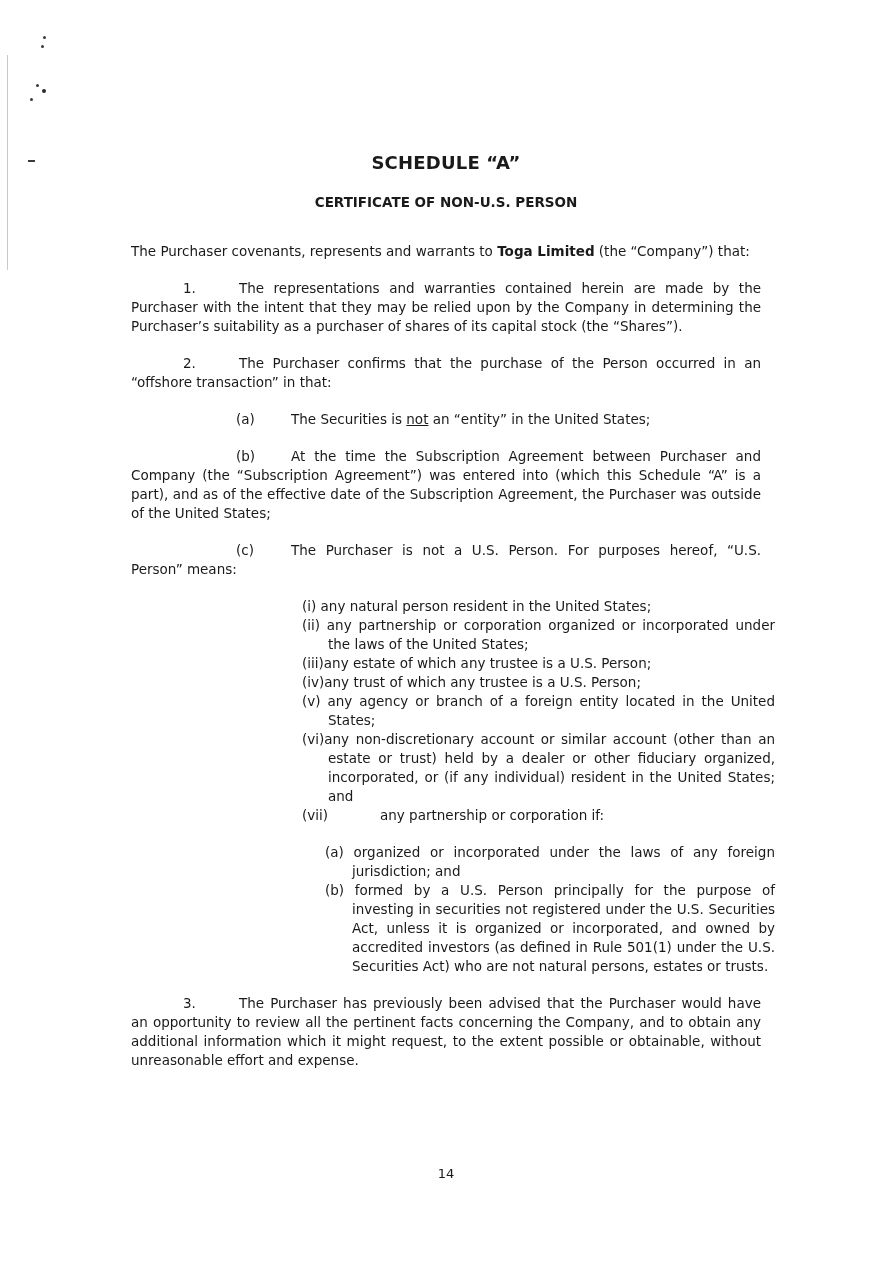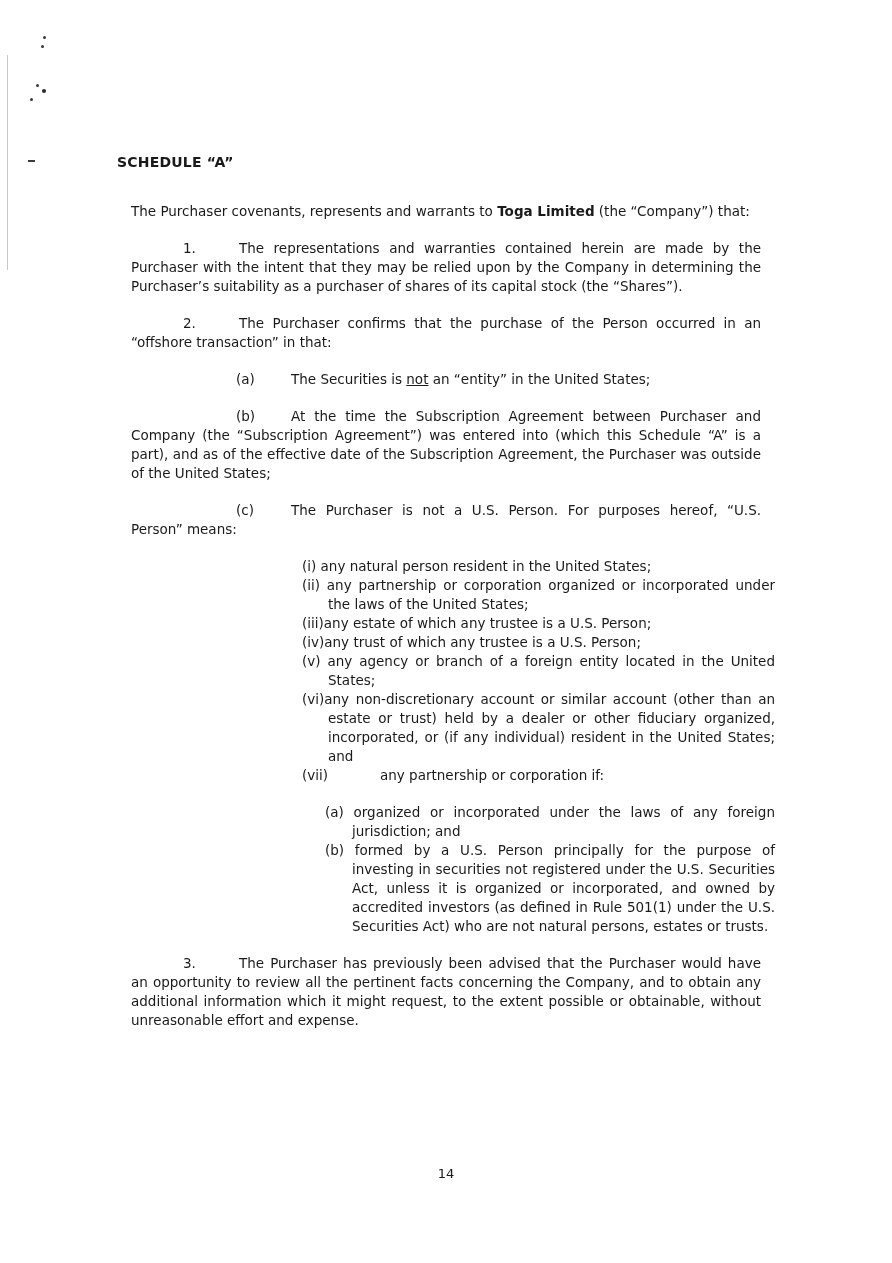--- a/index.html
+++ b/index.html
@@ -3,21 +3,21 @@
 <meta charset="utf-8">
 <style>
   html,body{margin:0;padding:0;background:#ffffff;}
   .page{
     position:relative;width:892px;height:1263px;background:#ffffff;overflow:hidden;
     font-family:"DejaVu Sans","Liberation Sans",sans-serif;
     font-size:13.5px;line-height:19px;color:#1a1a1a;
   }
   .content{padding:153px 117px 0 117px;}
   p{margin:14px;}
-  .title{text-align:left;font-weight:bold;font-size:14px;letter-spacing:.2px;}
+  .title{text-align:center;font-weight:bold;font-size:18px;letter-spacing:.2px;}
   .subtitle{text-align:center;font-weight:bold;font-size:13.5px;margin-top:21px;}
   .intro{margin-top:30px;}
   .numbered{margin-top:18px;text-align:justify;text-indent:52px;}
   .numbered .mk{display:inline-block;width:56px;text-indent:0;}
   .lettered{margin-top:18px;text-align:justify;text-indent:105px;}
   .lettered .mk{display:inline-block;width:55px;text-indent:0;}
   .roman-list{margin-top:18px;margin-left:185px;}
   .roman-item{text-align:justify;padding-left:26px;text-indent:-26px;}
   .letter-list{margin-top:18px;margin-left:208px;}
   .letter-item{text-align:justify;padding-left:27px;text-indent:-27px;}
@@ -40,20 +40,21 @@
   <div class="artifact dot" style="left:41px;top:45px"></div>
   <div class="artifact dot" style="left:36px;top:84px"></div>
   <div class="artifact dot2" style="left:42px;top:89px"></div>
   <div class="artifact dot" style="left:30px;top:98px"></div>
   <div class="artifact dash" style="left:28px;top:160px"></div>
   <div class="artifact vline" style="left:7px;top:55px;height:215px"></div>
 
   <div class="content">
 
     <div class="title">SCHEDULE “A”</div>
+    <div class="subtitle">CERTIFICATE OF NON-U.S. PERSON</div>
 
     <p class="intro"><span>The Purchaser covenants, represents and warrants to </span><b>Toga Limited</b><span> (the “Company”) that:</span></p>
 
     <p class="numbered"><span class="mk">1.</span><span>The representations and warranties contained herein are made by the Purchaser with the intent that they may be relied upon by the Company in determining the Purchaser’s suitability as a purchaser of shares of its capital stock (the “Shares”).</span></p>
 
     <p class="numbered"><span class="mk">2.</span><span>The Purchaser confirms that the purchase of the Person occurred in an “offshore transaction” in that:</span></p>
 
     <p class="lettered"><span class="mk">(a)</span><span>The Securities is </span><span class="u">not</span><span> an “entity” in the United States;</span></p>
 
     <p class="lettered"><span class="mk">(b)</span><span>At the time the Subscription Agreement between Purchaser and Company (the “Subscription Agreement”) was entered into (which this Schedule “A” is a part), and as of the effective date of the Subscription Agreement, the Purchaser was outside of the United States;</span></p>

